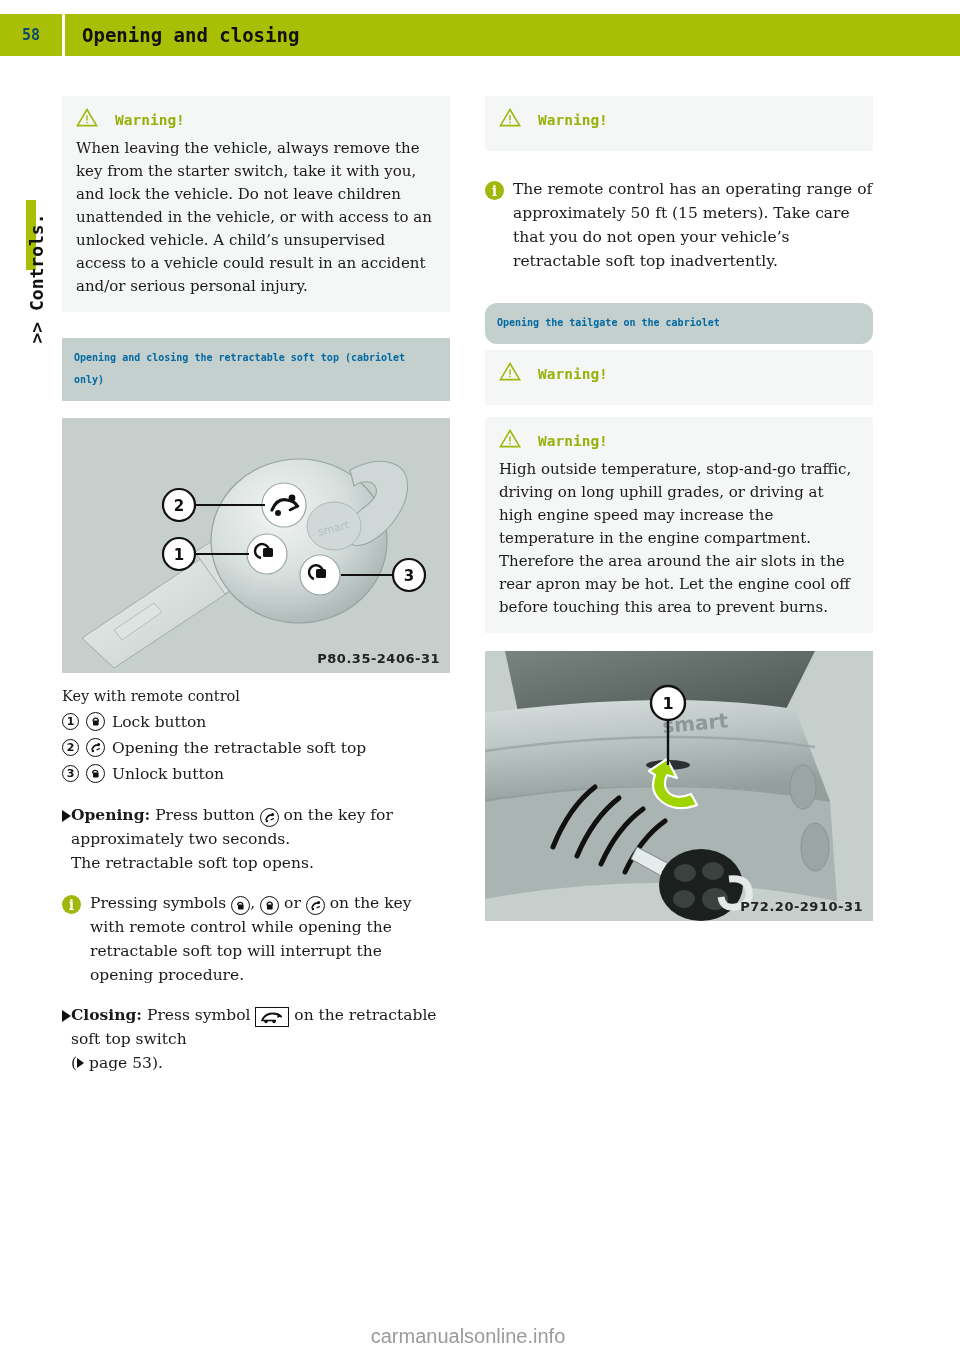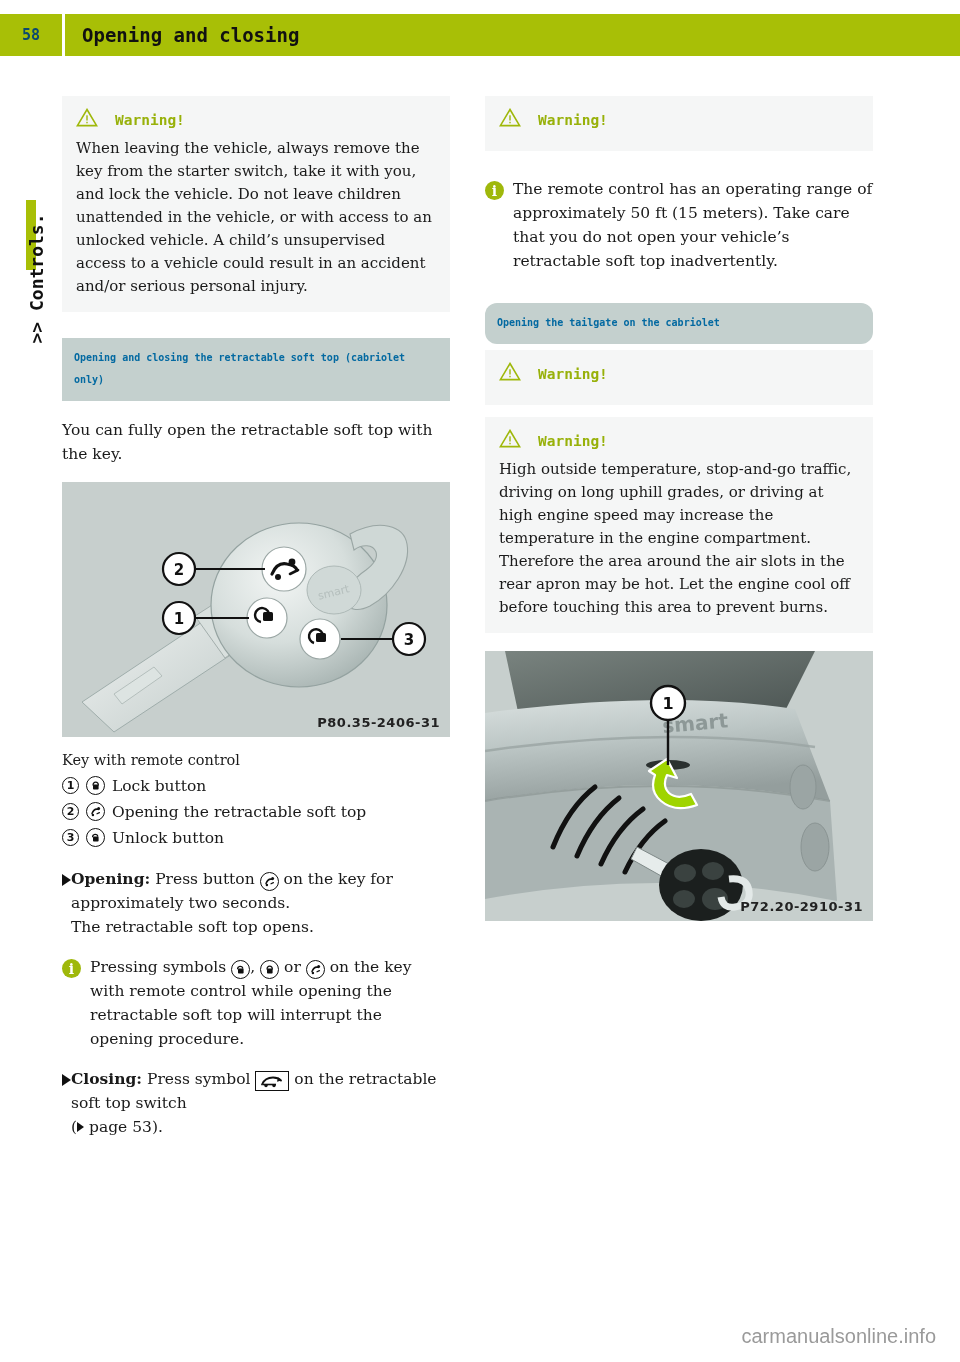--- a/index.html
+++ b/index.html
@@ -148,21 +148,21 @@
     display:inline-block; width:0; height:0;
     border-left:7px solid #111;
     border-top:5px solid transparent;
     border-bottom:5px solid transparent;
     vertical-align:0px;
   }
 
   
   .footer {
     position:absolute; left:0; bottom:14px; width:960px;
-    text-align:right; padding-right:24px;
+    text-align:center; padding-right:24px;
     font-family:"Liberation Sans", sans-serif;
     font-size:20px; color:#9a9a9a;
   }
 </style>
 </head>
 <body>
 
 <div class="header">
   <div class="hdr-page">58</div>
   <div class="hdr-title-bar">Opening and closing</div>
@@ -182,21 +182,20 @@
             <rect x="10.3" y="13.8" width="1.4" height="1.5" fill="#9fb80b"></rect>
           </svg>
       </span>
       <span class="warn-title">Warning!</span>
     </div>
     <div class="warn-text">When leaving the vehicle, always remove the key from the starter switch, take it with you, and lock the vehicle. Do not leave children unattended in the vehicle, or with access to an unlocked vehicle. A child’s unsupervised access to a vehicle could result in an accident and/or serious personal injury.</div>
   </div>
 
   <div class="sect-head">Opening and closing the retractable soft top (cabriolet only)</div>
 
-  <div class="para">You can fully open the retractable soft top with the key.</div>
 
   <div class="fig">
     <svg width="388" height="255" viewBox="0 0 388 255">
       <defs>
         <radialGradient id="fobg" cx="38%" cy="33%" r="72%">
           <stop offset="0%" stop-color="#f2f5f4"></stop>
           <stop offset="55%" stop-color="#d6dedc"></stop>
           <stop offset="100%" stop-color="#a9b5b3"></stop>
         </radialGradient>
         <linearGradient id="bladeg" x1="0" y1="0" x2="1" y2="1">

